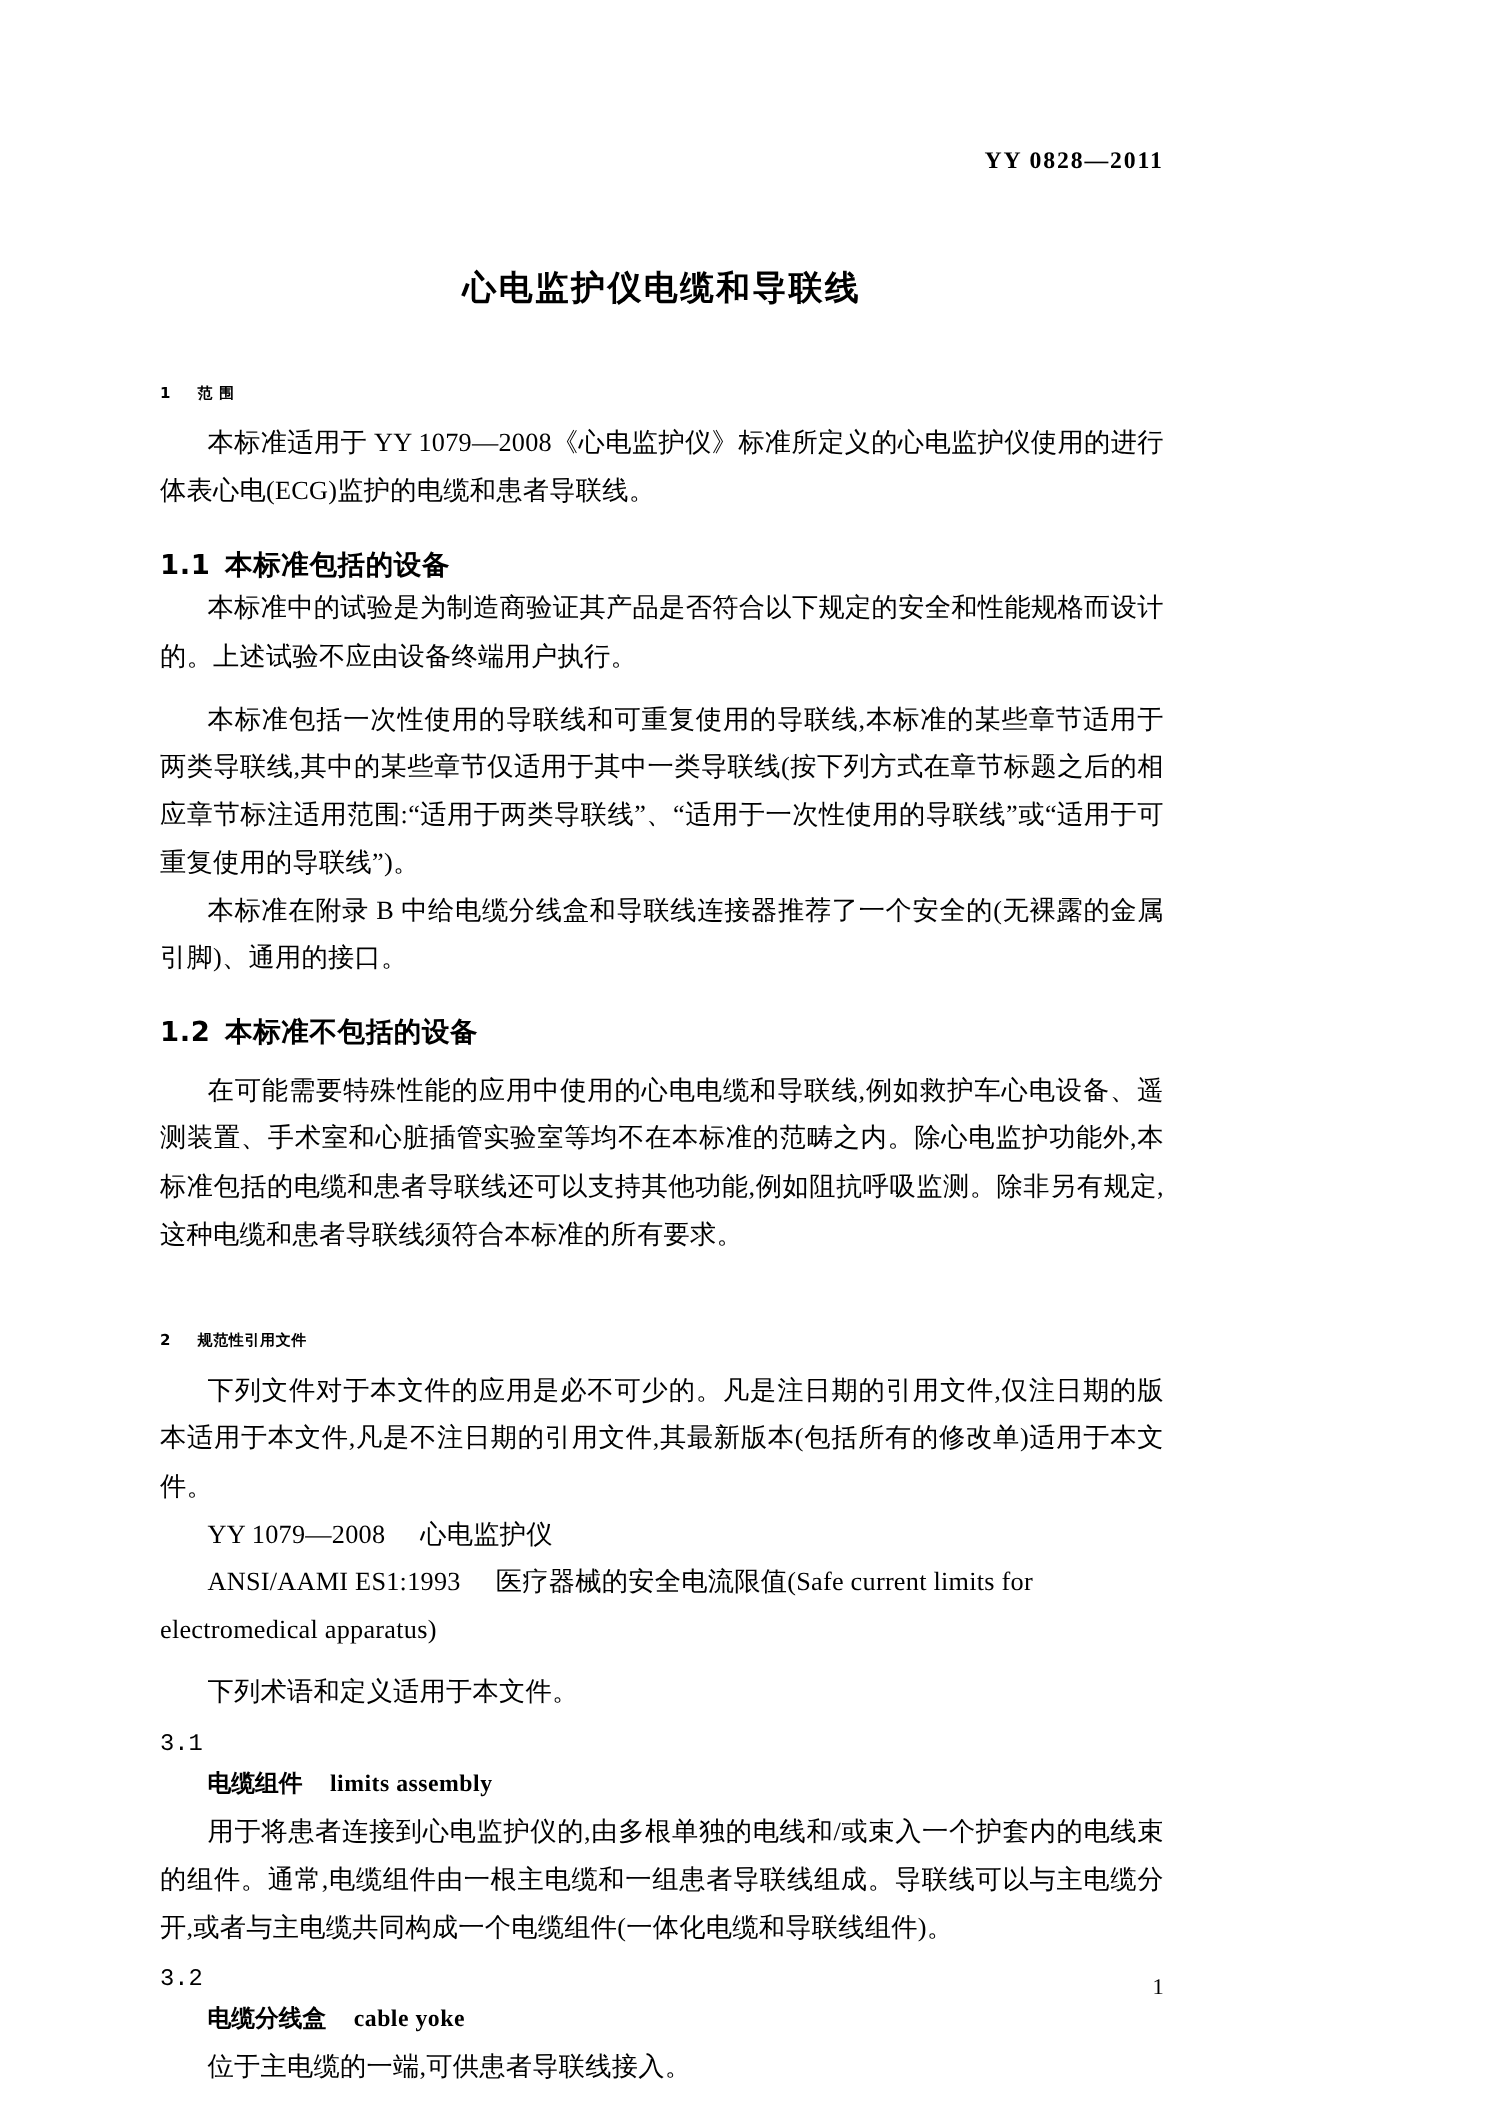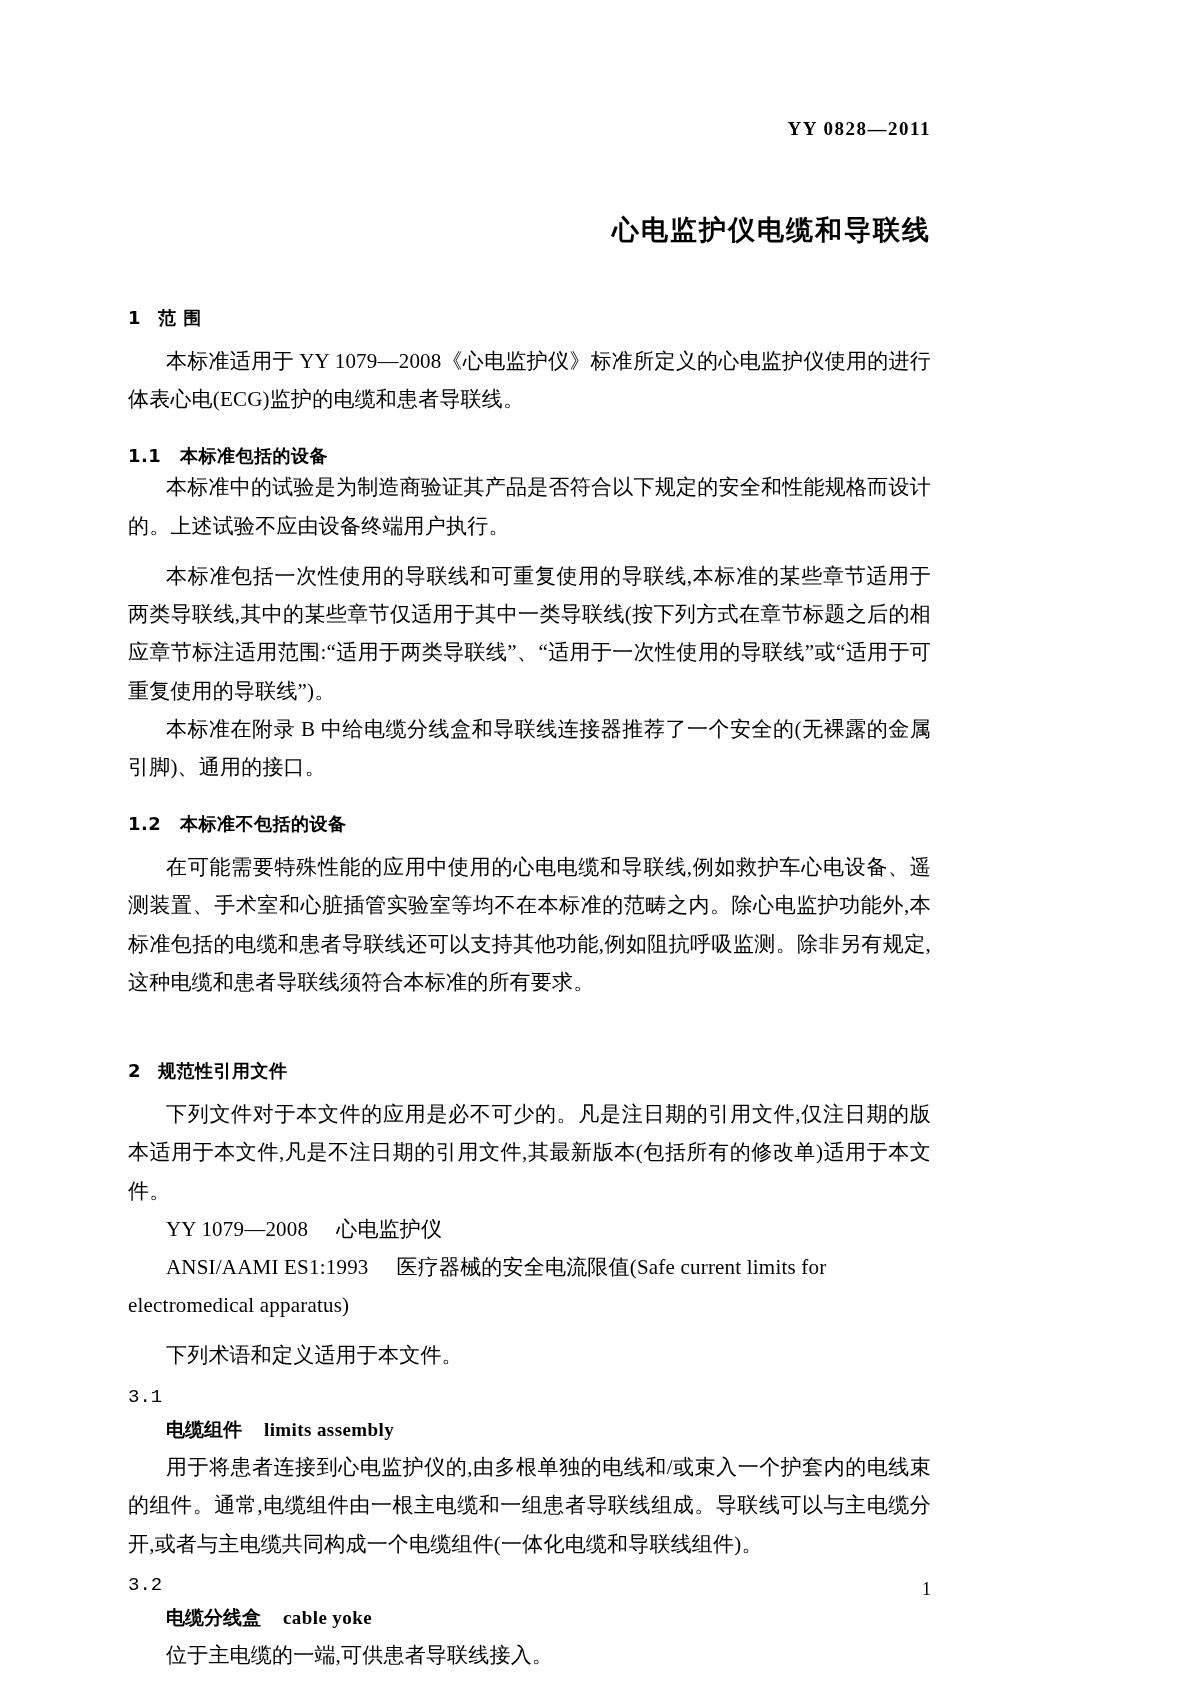--- a/index.html
+++ b/index.html
@@ -25,44 +25,44 @@
   }
   .header {
     text-align: right;
     font-family: "Liberation Serif", serif;
     font-size: 19px;
     font-weight: bold;
     letter-spacing: 1.5px;
     margin: 0 0 0 0;
   }
   .doc-title {
-    text-align: right;
+    text-align: center;
     font-family: "DejaVu Sans", sans-serif;
     font-weight: bold;
     font-size: 27px;
     letter-spacing: 2px;
     margin-top: 72px;
     margin-bottom: 0;
   }
   .h1 {
     font-family: "DejaVu Sans", sans-serif;
     font-weight: bold;
-    font-size: 18px;
+    font-size: 12px;
     letter-spacing: 0.5px;
     margin-top: 58px;
     margin-bottom: 0;
   }
   .h1 .num {
     display: inline-block;
     min-width: 30px;
   }
   .h2 {
     font-family: "DejaVu Sans", sans-serif;
     font-weight: bold;
-    font-size: 18px;
+    font-size: 22px;
     letter-spacing: 0.5px;
     margin-top: 26px;
     margin-bottom: 0;
   }
   .h2 .num {
     display: inline-block;
     min-width: 52px;
   }
   p.body {
     font-size: 21px;

